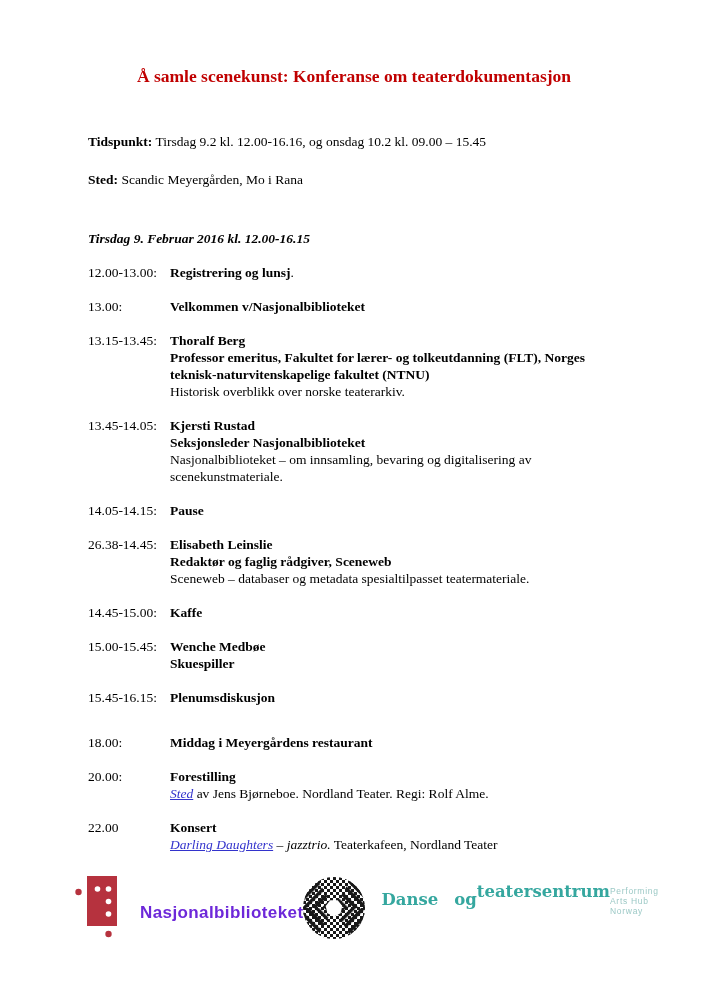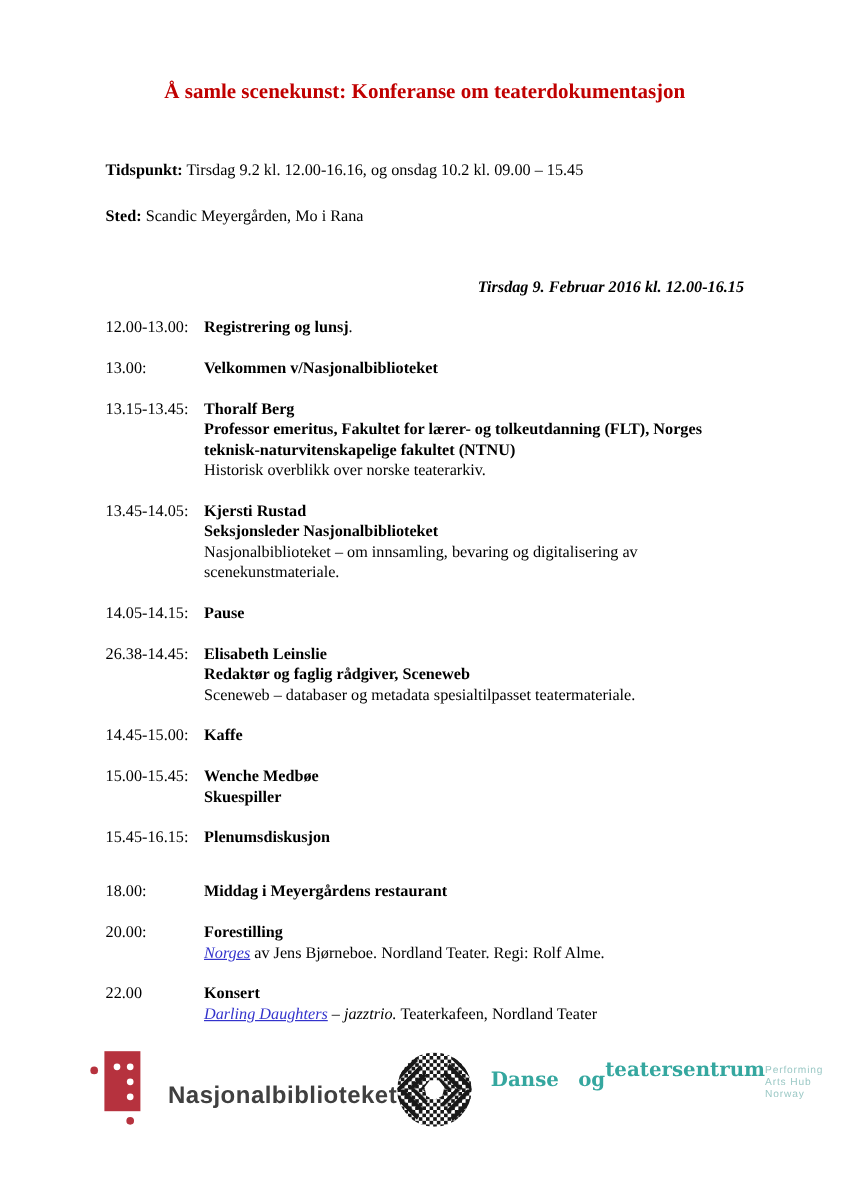--- a/index.html
+++ b/index.html
@@ -10,41 +10,41 @@
   }
   .doc-title{
     text-align:center;color:#c00000;font-weight:bold;font-size:17.5px;
     line-height:24px;margin:0;
   }
   .meta-line{line-height:17px;}
   .meta-line.first{margin-top:45px;}
   .meta-line.second{margin-top:21px;}
   .meta-label{font-weight:bold;}
   .session-heading{
-    font-weight:bold;font-style:italic;margin-top:42px;line-height:17px;text-align:right;
+    font-weight:bold;font-style:italic;margin-top:42px;line-height:17px;
   }
   .schedule{margin-top:17px;}
   .row{display:flex;margin-bottom:17px;line-height:17px;}
   .row.gap-before{margin-top:28px;}
   .time-col{width:82px;flex:none;}
   .desc-col{flex:1;}
   .bold-line{font-weight:bold;}
   .plain{font-weight:normal;}
   .italic-line{}
   .doc-link{color:#3333cc;font-style:italic;text-decoration:underline;cursor:pointer;}
   .it{font-style:italic;}
   
   .footer{
     display:flex;justify-content:space-between;align-items:center;
     margin-top:16px;padding-right:8px;
   }
   .nb-logo{display:flex;align-items:center;margin-left:-14px;}
   .nb-text{
-    font-family:"Liberation Sans", sans-serif;font-weight:bold;font-size:20px;
-    letter-spacing:0.4px;color:#404040;margin-left:16px;margin-top:6px;
+    font-family:"Liberation Sans", sans-serif;font-weight:bold;font-size:17px;
+    letter-spacing:0.4px;color:#6d28d9;margin-left:16px;margin-top:6px;
   }
   .dts-logo{display:flex;align-items:flex-start;gap:16px;}
   .dts-text{display:flex;flex-direction:row;margin-top:5px;}
   .dts-line1{display:flex;align-items:center;}
   .dts-word{
     font-family:"DejaVu Serif", serif;font-weight:bold;font-size:16.5px;
     color:#35a79f;line-height:19px;
   }
   .dts-dash{flex:1;height:2px;background:#35a79f;margin:0 8px;align-self:center;}
   .dts-tagline{
@@ -141,21 +141,21 @@
       <div class="time-col">18.00:</div>
       <div class="desc-col">
         <div class="bold-line">Middag i Meyergårdens restaurant</div>
       </div>
     </div>
 
     <div class="row">
       <div class="time-col">20.00:</div>
       <div class="desc-col">
         <div class="bold-line">Forestilling</div>
-        <div><a class="doc-link">Norges</a><span> av Jens Bjørneboe. Nordland Teater. Regi: Rolf Alme.</span></div>
+        <div><a class="doc-link">Sted</a><span> av Jens Bjørneboe. Nordland Teater. Regi: Rolf Alme.</span></div>
       </div>
     </div>
 
     <div class="row">
       <div class="time-col">22.00</div>
       <div class="desc-col">
         <div class="bold-line">Konsert</div>
         <div><a class="doc-link">Darling Daughters</a><span class="it"> – jazztrio.</span><span> Teaterkafeen, Nordland Teater</span></div>
       </div>
     </div>

